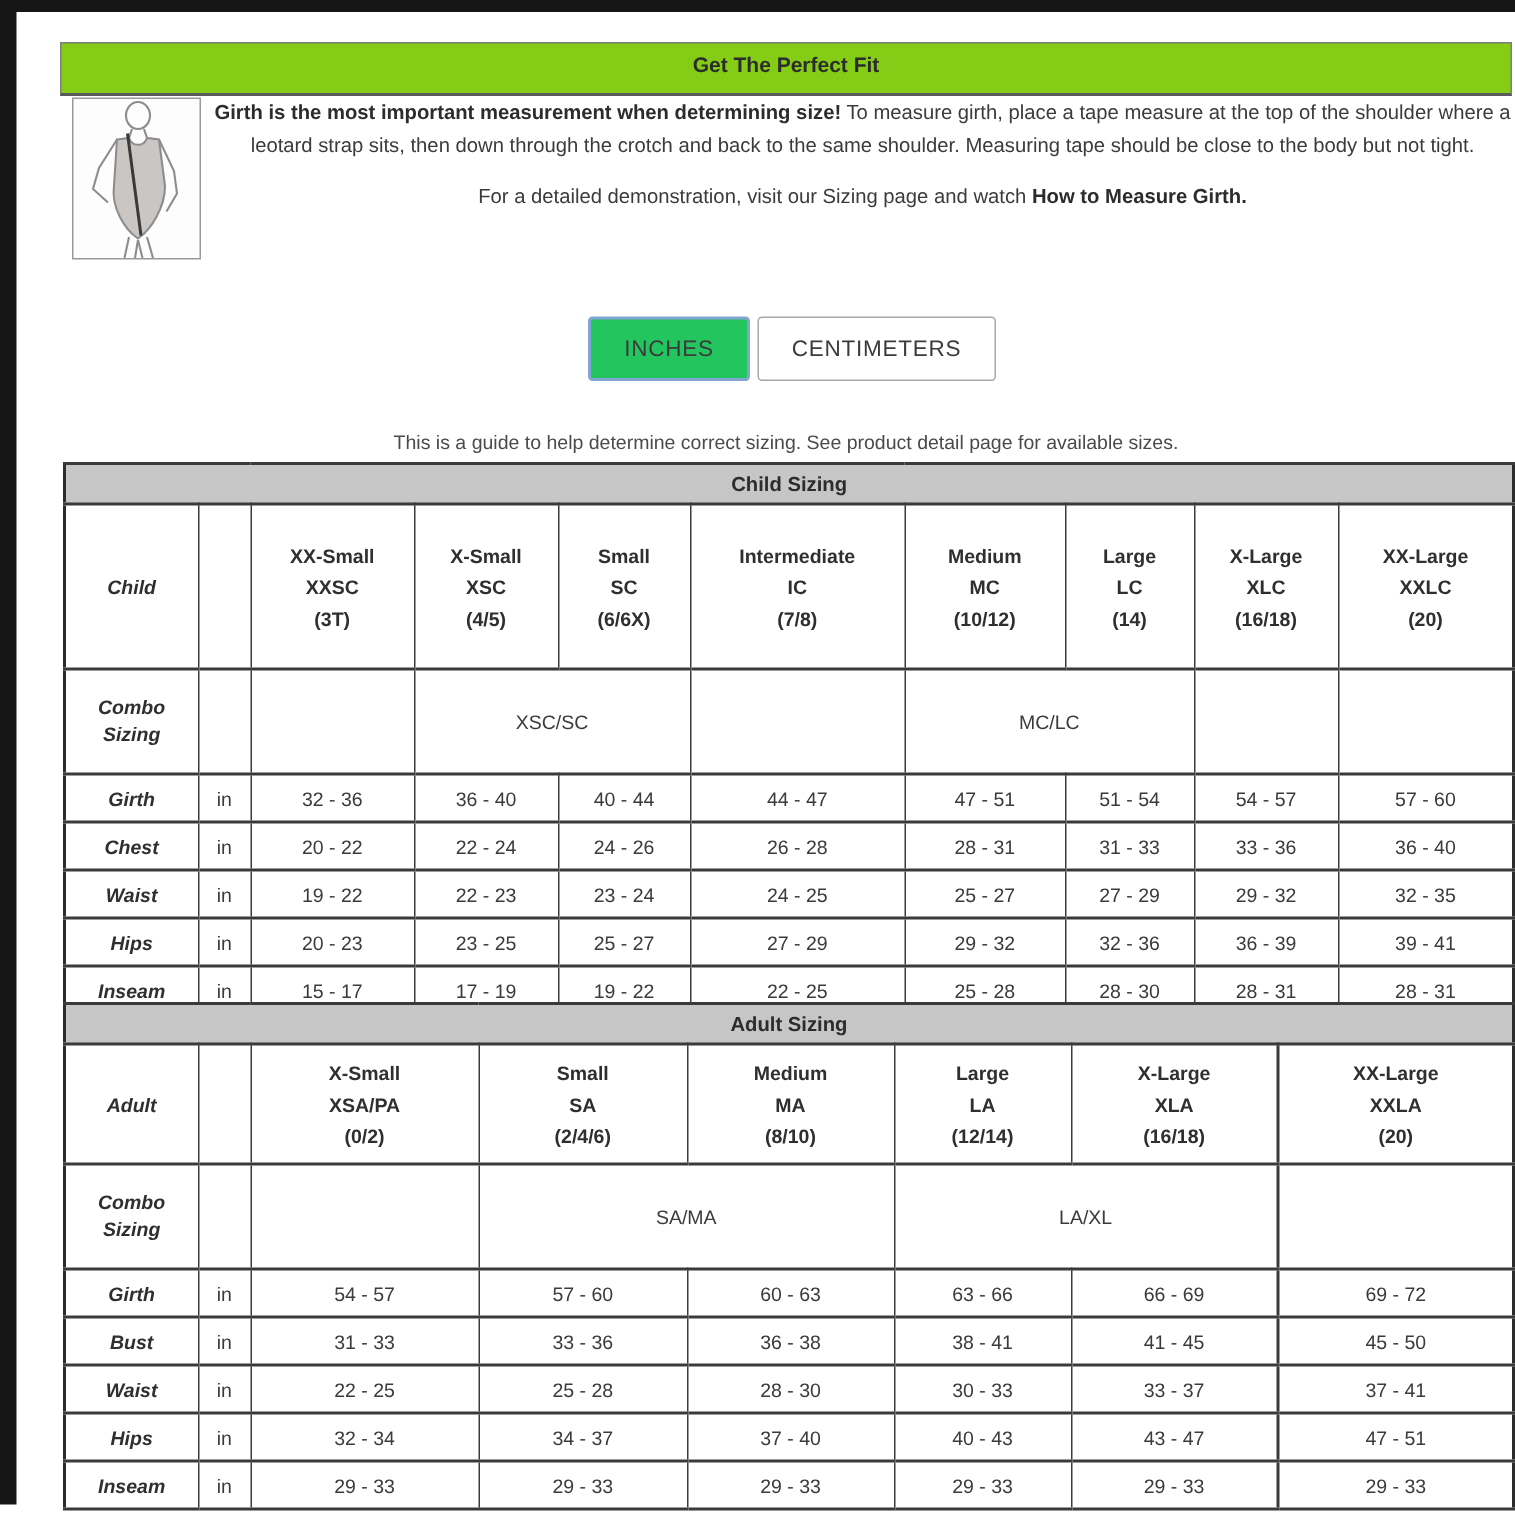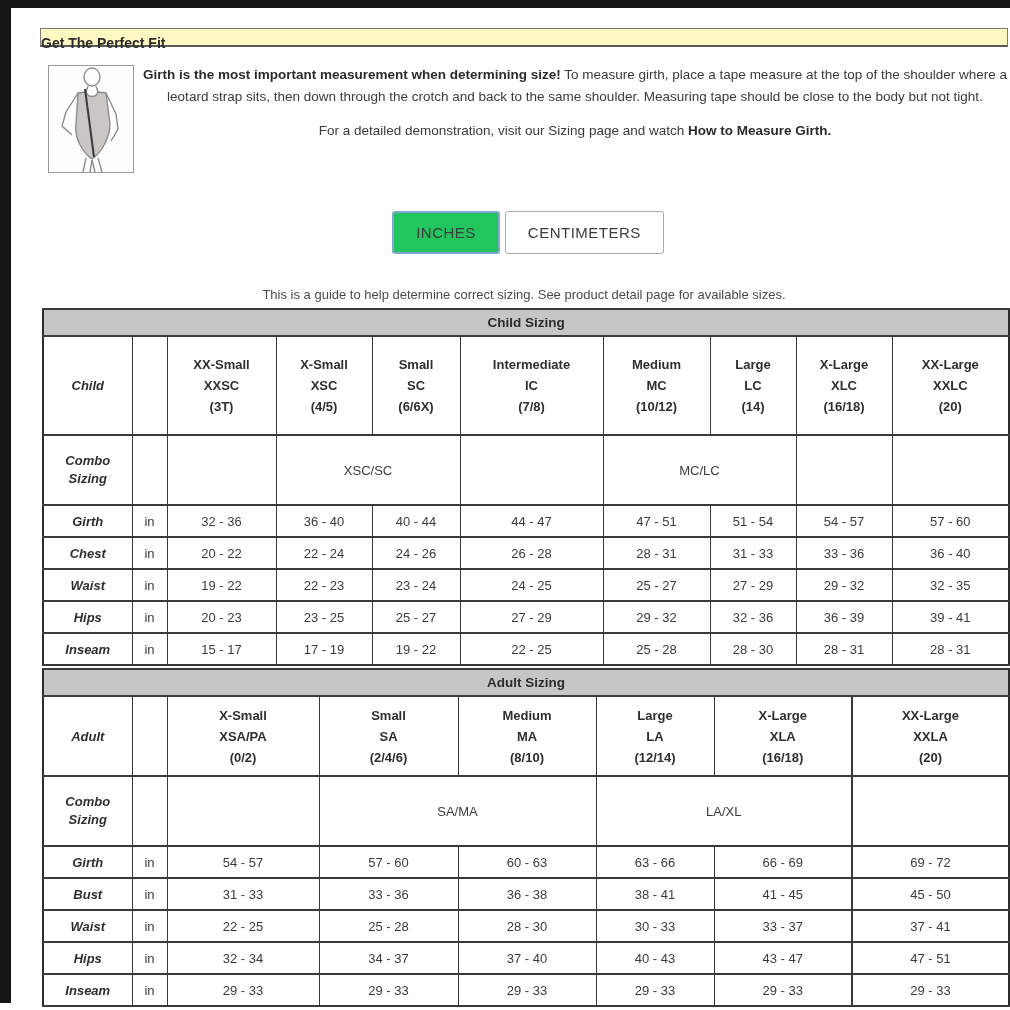--- a/index.html
+++ b/index.html
@@ -5,24 +5,24 @@
   * { box-sizing: border-box; margin: 0; padding: 0; }
   html, body { width: 1010px; height: 1010px; background: #ffffff; overflow: hidden; }
   body { font-family: "Liberation Sans", sans-serif; color: #3b3b3b; position: relative; }
 
   .frame-top  { position: absolute; left: 0; top: 0; width: 1010px; height: 8px; background: #161616; }
   .frame-left { position: absolute; left: 0; top: 0; width: 11px; height: 1003px; background: #161616; }
 
   .content { position: absolute; left: 40px; top: 0; width: 968px; height: 1010px; }
 
   .hdr-bar {
-    position: absolute; left: 0; top: 28px; width: 968px; height: 19px;
-    background: #fef9c3; border: 1px solid #7d7d7d; border-bottom: 2px solid #5a5a5a;
+    position: absolute; left: 0; top: 28px; width: 968px; height: 36px;
+    background: #84cc16; border: 1px solid #7d7d7d; border-bottom: 2px solid #5a5a5a;
     font-size: 14px; font-weight: bold; color: #2c2c2c;
-    line-height: 28px;
+    text-align: center; line-height: 28px;
   }
 
   .intro { position: absolute; left: 0; top: 64px; width: 968px; }
   .figure {
     position: absolute; left: 8px; top: 1px; width: 86px; height: 108px;
     border: 1px solid #9a9a9a; background: #fdfdfd;
   }
   .intro-text { margin-left: 102px; text-align: center; font-size: 13.5px; line-height: 22px; color: #3b3b3b; }
   .intro-text b { color: #2c2c2c; }
   .demo { margin-top: 12px; }
@@ -54,21 +54,21 @@
   }
   table.sizing td {
     border: solid #3a3a3a; border-width: 2px 1px;
     text-align: center; vertical-align: middle; overflow: hidden; padding: 0 2px;
   }
   table.sizing td.thick { border-left-width: 2px; }
   table.sizing td.ttl {
     background: #c6c6c6; height: 27px; font-weight: bold;
     font-size: 13.5px; color: #2c2c2c;
   }
-  table.sizing tr.hdr td { height: 99px; font-weight: bold; color: #2f2f2f; line-height: 21px; }
+  table.sizing tr.hdr td { height: 110px; font-weight: bold; color: #2f2f2f; line-height: 21px; }
   .adult table.sizing tr.hdr td { height: 80px; }
   table.sizing tr.combo td { height: 55px; }
   table.sizing tr.combo td.lbl { font-weight: bold; color: #2f2f2f; line-height: 18px; padding: 16px 10px; }
   table.sizing tr.data td { height: 32px; }
   table.sizing td.lbl { font-weight: bold; color: #2f2f2f; font-style: italic; }
 </style>
 </head>
 <body>
 
 <div class="frame-top"></div>

